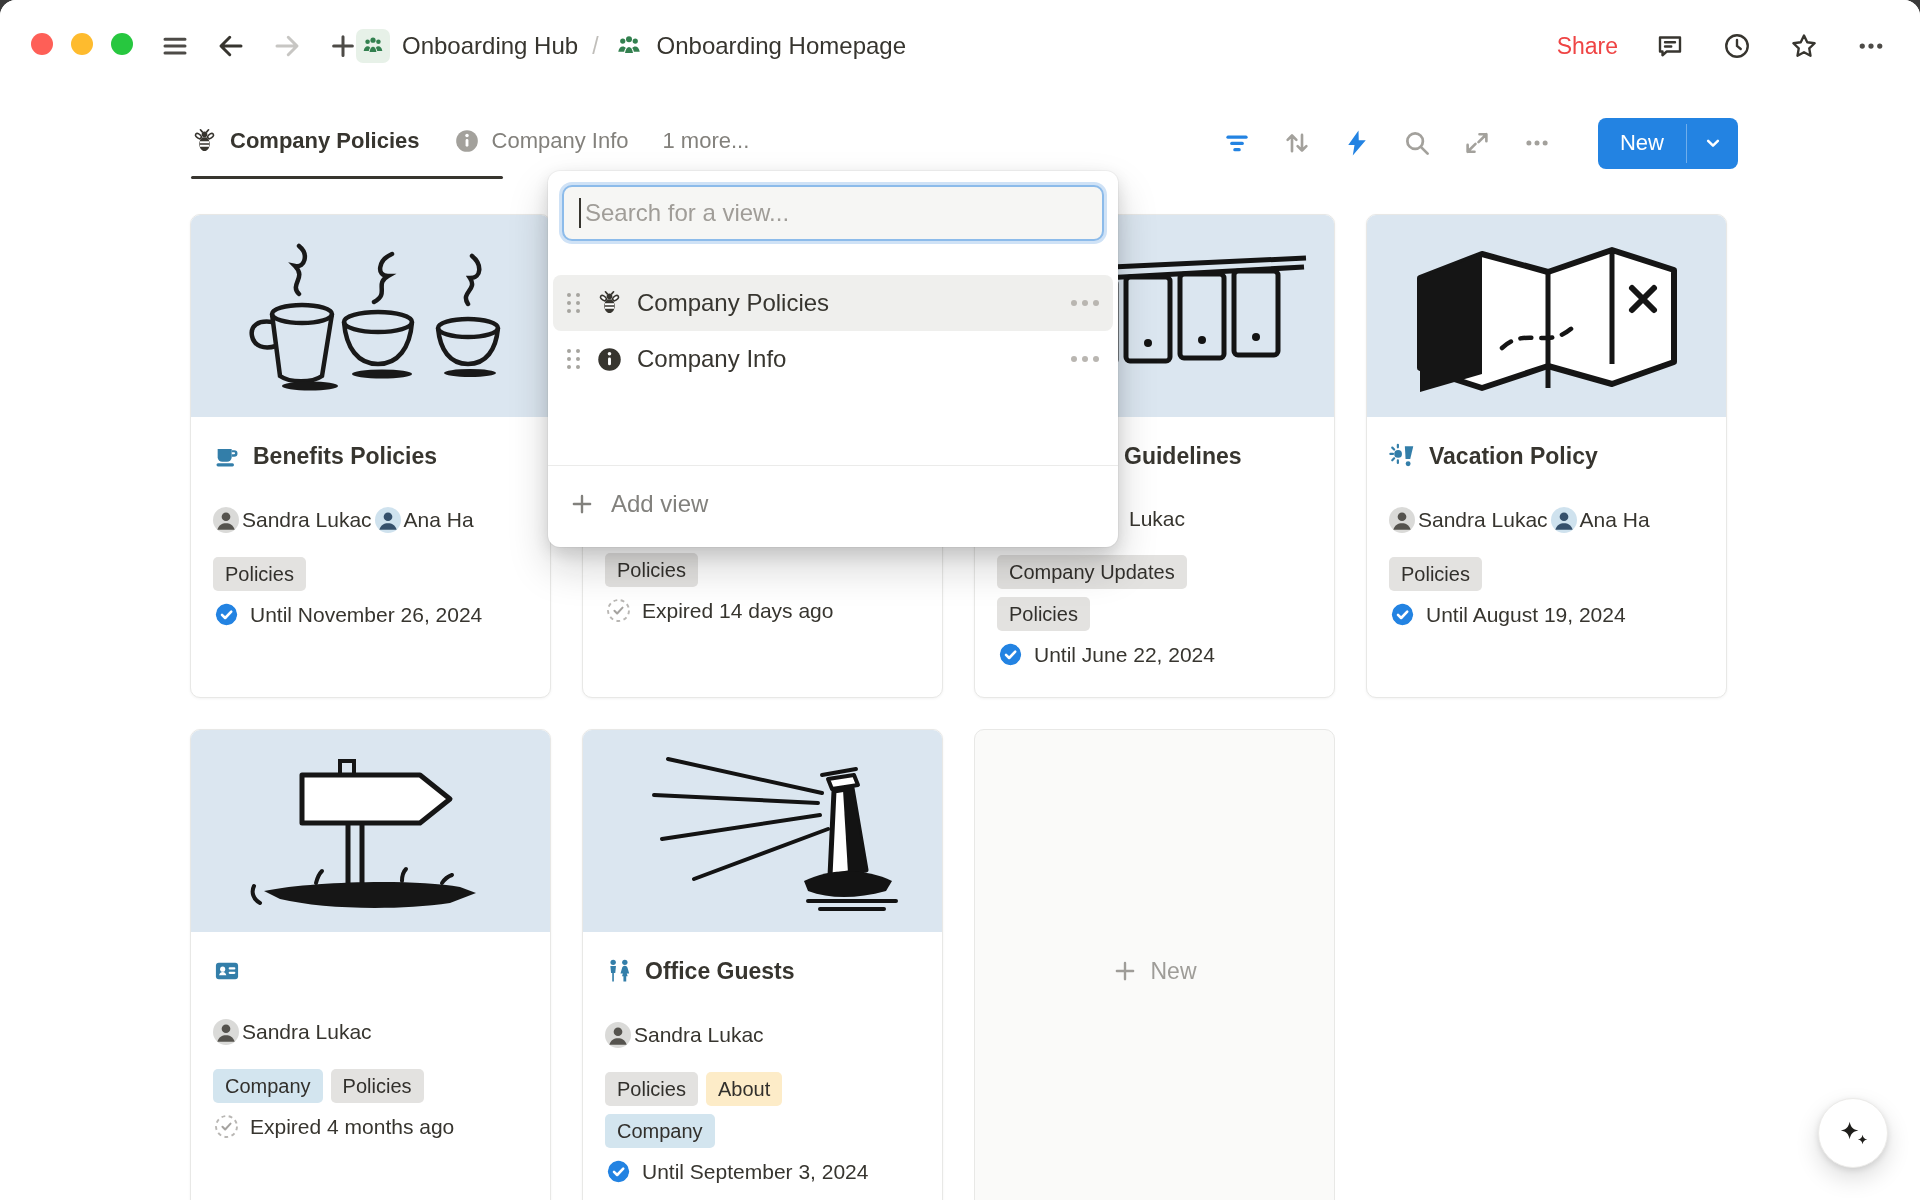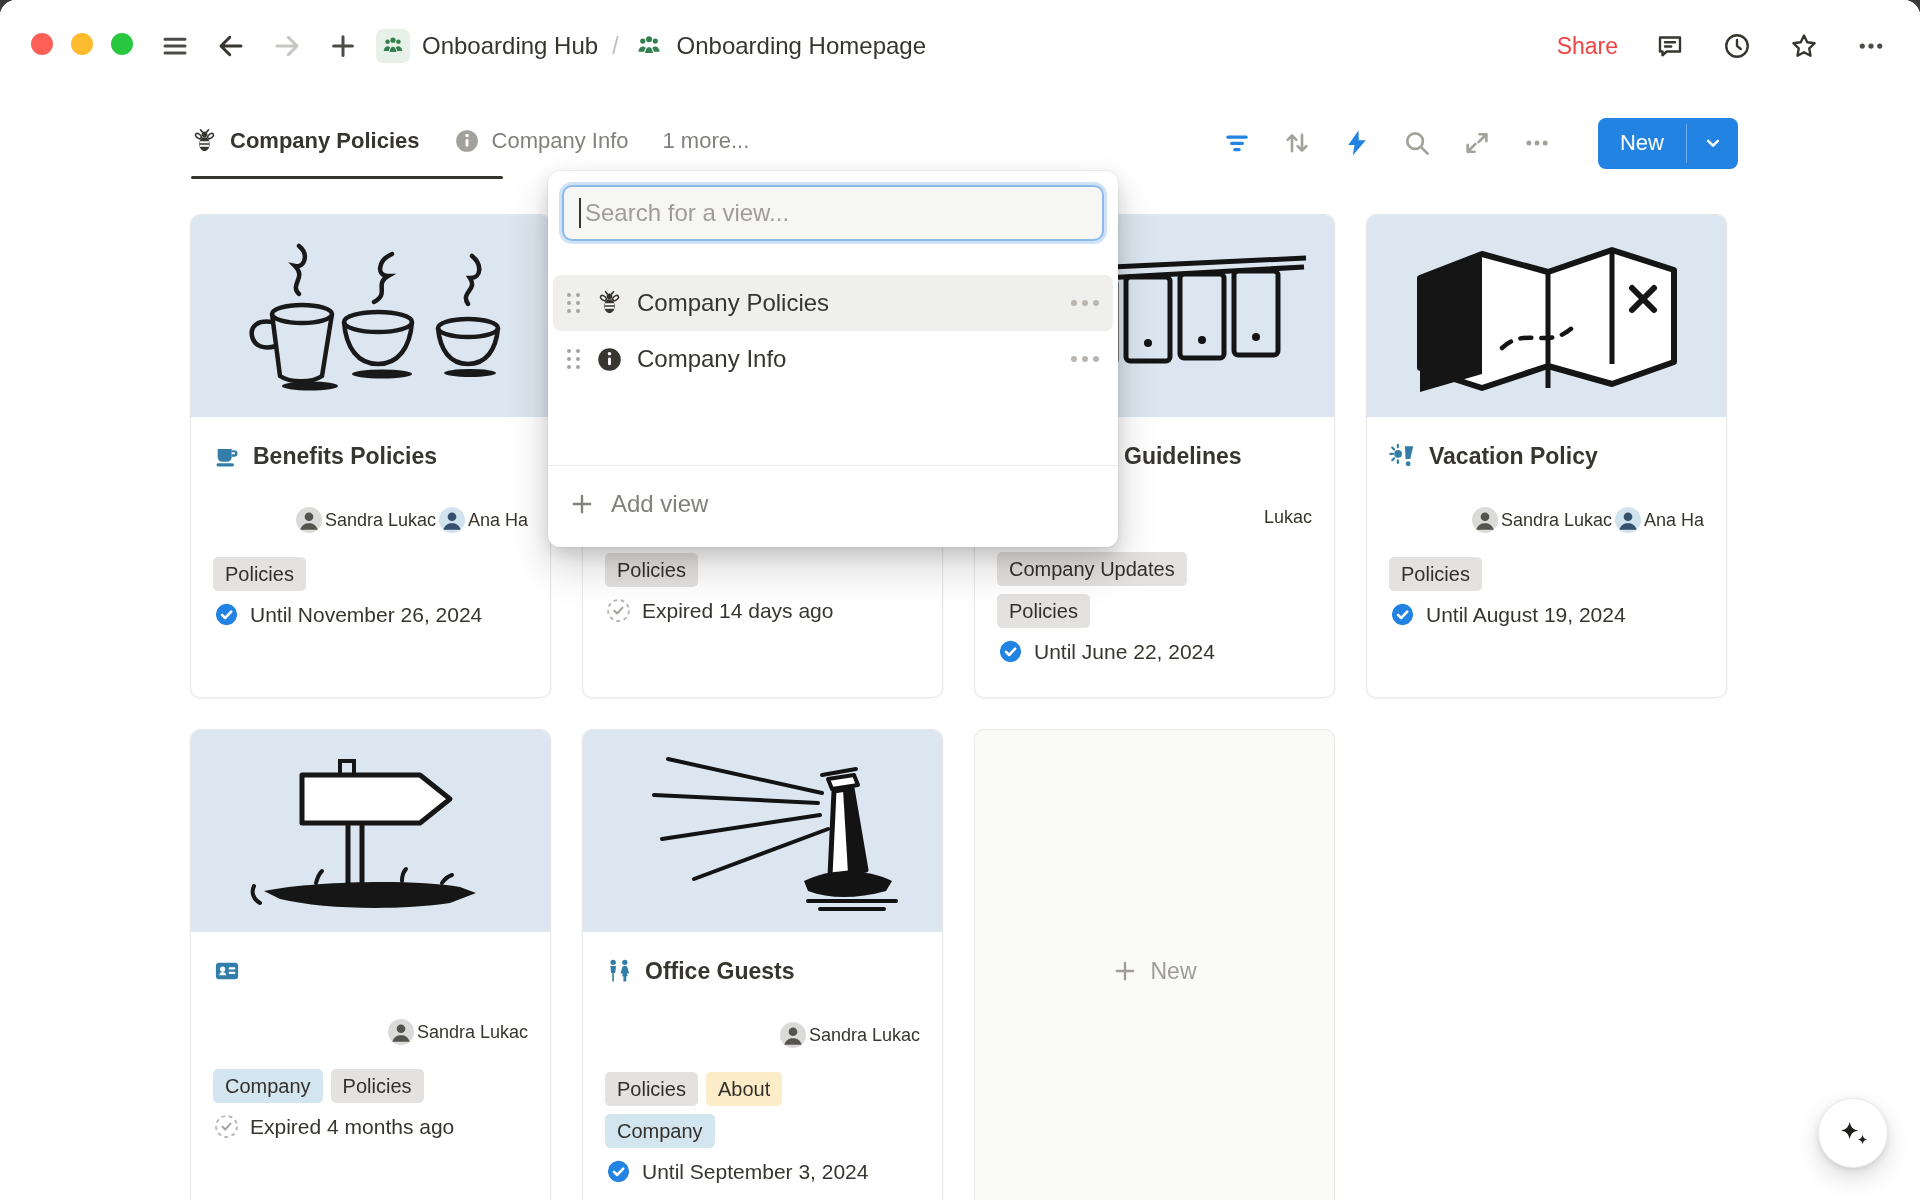--- a/index.html
+++ b/index.html
@@ -6,21 +6,21 @@
     font-family:"Liberation Sans",sans-serif;-webkit-font-smoothing:antialiased;}
   .window{position:absolute;inset:0;background:#fff;border-radius:16px 16px 0 0;overflow:hidden;color:#37352f;}
 
   
   .topbar{position:absolute;top:0;left:0;right:0;height:92px;background:#fff;}
   .traffic{position:absolute;left:31px;top:33px;display:flex;gap:18px;}
   .light{width:22px;height:22px;border-radius:50%;}
   .light.red{background:#fe5f57}.light.yellow{background:#febb2e}.light.green{background:#27c73f}
   .nav{position:absolute;left:160px;top:0;height:92px;display:flex;align-items:center;gap:26px;}
   .icon-btn{width:30px;height:30px;display:flex;align-items:center;justify-content:center;flex:none;}
-  .breadcrumb{position:absolute;left:376px;top:0;height:92px;display:flex;align-items:center;gap:12px;font-size:24px;color:#37352f;}
+  .breadcrumb{position:absolute;left:356px;top:0;height:92px;display:flex;align-items:center;gap:12px;font-size:24px;color:#37352f;}
   .bc-chip{width:34px;height:34px;border-radius:7px;background:#e7f1e8;display:flex;align-items:center;justify-content:center;}
   .bc-sep{color:#c0beba;font-size:23px;margin:0 2px;}
   .bc-label{font-weight:500;white-space:nowrap;}
   .top-actions{position:absolute;right:34px;top:0;height:92px;display:flex;align-items:center;gap:37px;}
   .share{font-size:23px;color:#ef4444;text-align:right;}
 
   
   .tabbar{position:absolute;left:191px;top:108px;height:66px;display:flex;align-items:center;gap:34px;}
   .tab{display:flex;align-items:center;gap:12px;font-size:22px;}
   .tab.active{color:#37352f;font-weight:600;}
@@ -34,21 +34,21 @@
   .new-btn .nb-chev{flex:1;display:flex;align-items:center;justify-content:center;}
 
   
   .grid{position:absolute;left:190px;top:214px;display:grid;grid-template-columns:repeat(4,361px);grid-auto-rows:484px;gap:31px 31px;z-index:1;}
   .card{background:#fff;border:1px solid #e8e8e6;border-radius:10px;overflow:hidden;box-shadow:0 1px 3px rgba(15,15,15,0.05);}
   .cover{height:202px;background:#dbe6f0;display:flex;align-items:center;justify-content:center;overflow:hidden;}
   .cover.cover-right{justify-content:flex-end;padding-right:6px;}
   .card-body{padding:22px 22px 0 22px;}
   .title-row{display:flex;align-items:flex-start;gap:12px;font-size:23px;line-height:34px;font-weight:600;color:#37352f;}
   .title-icon{flex:none;width:28px;height:28px;margin-top:3px;}
-  .person-row{display:flex;align-items:center;gap:3px;margin-top:34px;font-size:18px;color:#37352f;white-space:nowrap;overflow:hidden;justify-content:flex-end;}
+  .person-row{display:flex;align-items:center;gap:3px;margin-top:34px;font-size:21px;color:#37352f;white-space:nowrap;overflow:hidden;}
   .person-row .name{flex:none;}
   .avatar{width:26px;height:26px;border-radius:50%;flex:none;overflow:hidden;display:flex;align-items:center;justify-content:center;}
   .avatar.gray{background:#dadad8;}
   .avatar.blue{background:#cfe2ee;}
   .tag-rows{margin-top:24px;}
   .tag-row{display:flex;gap:8px;margin-bottom:8px;}
   .tag{font-size:20px;line-height:34px;padding:0 12px;border-radius:5px;background:#e3e2e0;color:#32302c;white-space:nowrap;}
   .tag.blue{background:#d3e5ef;}
   .tag.yellow{background:#fdecc8;}
   .status-row{display:flex;align-items:center;gap:10px;margin-top:10px;font-size:21px;color:#37352f;}

